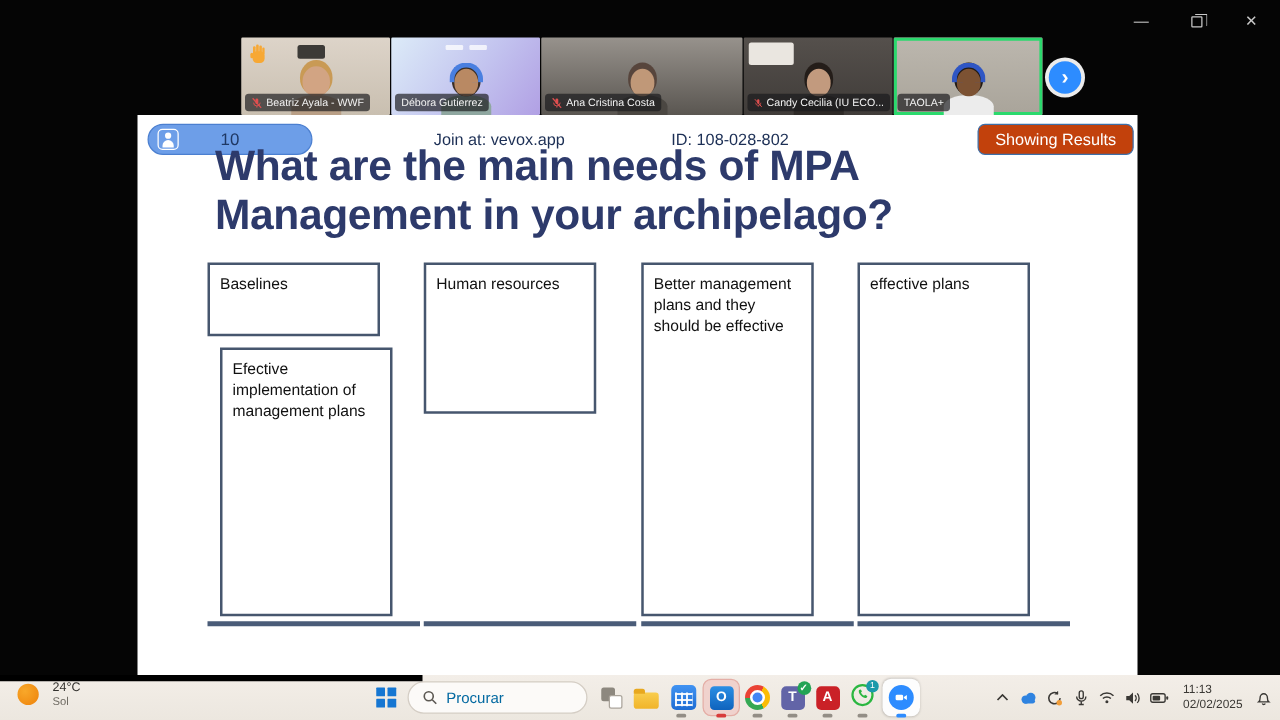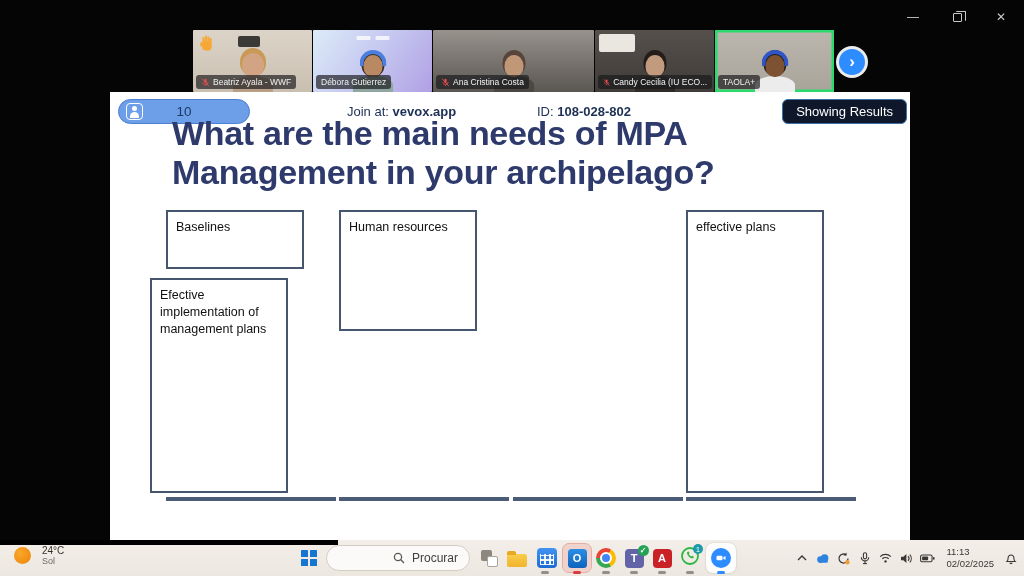--- a/index.html
+++ b/index.html
@@ -67,51 +67,51 @@
                 background:#6d9ee8; border:1.5px solid #4b7fd0; display:flex; align-items:center; }
   .person-icon { position:absolute; left:7px; top:3px; width:17px; height:17px; border:1.6px solid #fff;
                  border-radius:4px; }
   .person-icon::before { content:""; position:absolute; left:4.5px; top:1.5px; width:5px; height:5px;
                  border-radius:50%; background:#fff; }
   .person-icon::after { content:""; position:absolute; left:2.5px; top:7.5px; width:9px; height:6px;
                  border-radius:5px 5px 0 0; background:#fff; }
   .count-num { width:100%; text-align:center; color:#1f3864; font-size:13.5px; }
   .join-line { position:absolute; left:237px; top:12px; font-size:13px; color:#1c2f55; }
   .id-line   { position:absolute; left:427px; top:12px; font-size:13px; color:#1c2f55; }
-  .bold { font-weight:bold; }
+  .bold { font-weight:normal; }
   .results-btn { position:absolute; right:3px; top:7px; height:25px; padding:0 13px; border-radius:6px;
-                 background:#0f172a; border:1.5px solid #3d6fa8; color:#fff; font-size:13px;
+                 background:#c2410c; border:1.5px solid #3d6fa8; color:#fff; font-size:13px;
                  display:flex; align-items:center; }
   .question { position:absolute; left:62px; top:22px; width:640px; font-size:34px; line-height:1.16;
               font-weight:bold; color:#2d3a6b; letter-spacing:-0.3px; }
   .card { position:absolute; width:138px; border:2px solid #46566e; background:#fff;
           padding:7px 8px; font-size:12.5px; line-height:1.35; color:#111; }
   .c11 { left:56px;  top:118px; height:59px; }
-  .c12 { left:40px;  top:186px; height:215px; }
+  .c12 { left:66px;  top:186px; height:215px; }
   .c21 { left:229px; top:118px; height:121px; }
   .c22 { left:229px; top:248px; height:153px; }
   .c31 { left:403px; top:118px; height:283px; }
   .c41 { left:576px; top:118px; height:283px; }
   .colbar { position:absolute; top:405px; width:170px; height:4px; background:#4a5c78; }
   .b1 { left:56px; } .b2 { left:229px; } .b3 { left:403px; } .b4 { left:576px; }
 
   
   .black-strip { position:absolute; left:0; top:540px; width:338px; height:5px; background:#000; z-index:3; }
   .taskbar { position:absolute; left:0; top:540px; width:1024px; height:36px;
              background:linear-gradient(#f3eee8,#ece7df); z-index:2; }
   .weather { position:absolute; left:14px; top:5px; display:flex; align-items:center; gap:11px; }
   .sun { width:17px; height:17px; border-radius:50%; background:radial-gradient(circle at 35% 35%,#f8a82a,#ee820a); }
   .weather-txt div:first-child { font-size:10px; color:#33312e; }
   .weather-txt div:last-child  { font-size:9px;  color:#6e6a62; }
   .start { position:absolute; left:301px; top:10px; width:16px; height:16px; display:grid;
            grid-template-columns:1fr 1fr; gap:1.5px; }
   .start i { background:#1576d2; border-radius:0.5px; }
   .search-box { position:absolute; left:326px; top:5px; width:144px; height:26px; border-radius:13px;
                 background:#fcfaf8; border:1px solid #d4cdc4; display:flex; align-items:center;
-                gap:7px; padding:0 11px; font-size:12px; color:#404040;justify-content:flex-end; }
+                gap:7px; padding:0 11px; font-size:12px; color:#0369a1; }
   .app { position:absolute; top:6px; width:24px; height:24px; display:flex; align-items:center; justify-content:center; }
   .dash { position:absolute; top:31px; width:8px; height:2.5px; border-radius:2px; background:#938e86; }
   .tview { position:relative; width:17px; height:17px; }
   .tview i:first-child { position:absolute; left:0; top:0; width:11px; height:11px; background:#8d887f; border-radius:2px; }
   .tview i:last-child  { position:absolute; right:0; bottom:0; width:11px; height:11px; background:#fff;
                          border:1px solid #aaa49b; border-radius:2px; }
   .folder { position:relative; width:20px; height:13px; background:linear-gradient(#f9cd4e,#f0b42a);
             border-radius:2.5px; margin-top:5px; }
   .folder::before { content:""; position:absolute; top:-3px; left:0; width:9px; height:4px;
                     background:#e8a81f; border-radius:2px 2px 0 0; }
@@ -268,20 +268,21 @@
       <span class="bold">108-028-802</span>
     </div>
 
     <div class="results-btn">Showing Results</div>
 
     <div class="question">What are the main needs of MPA Management in your archipelago?</div>
 
     <div class="card c11">Baselines</div>
     <div class="card c12">Efective implementation of management plans</div>
     <div class="card c21">Human resources</div>
+    <div class="card c31">Better management plans and they should be effective</div>
     <div class="card c41">effective plans</div>
 
     <div class="colbar b1"></div>
     <div class="colbar b2"></div>
     <div class="colbar b3"></div>
     <div class="colbar b4"></div>
   </div>
 
   <div class="black-strip"></div>
 

